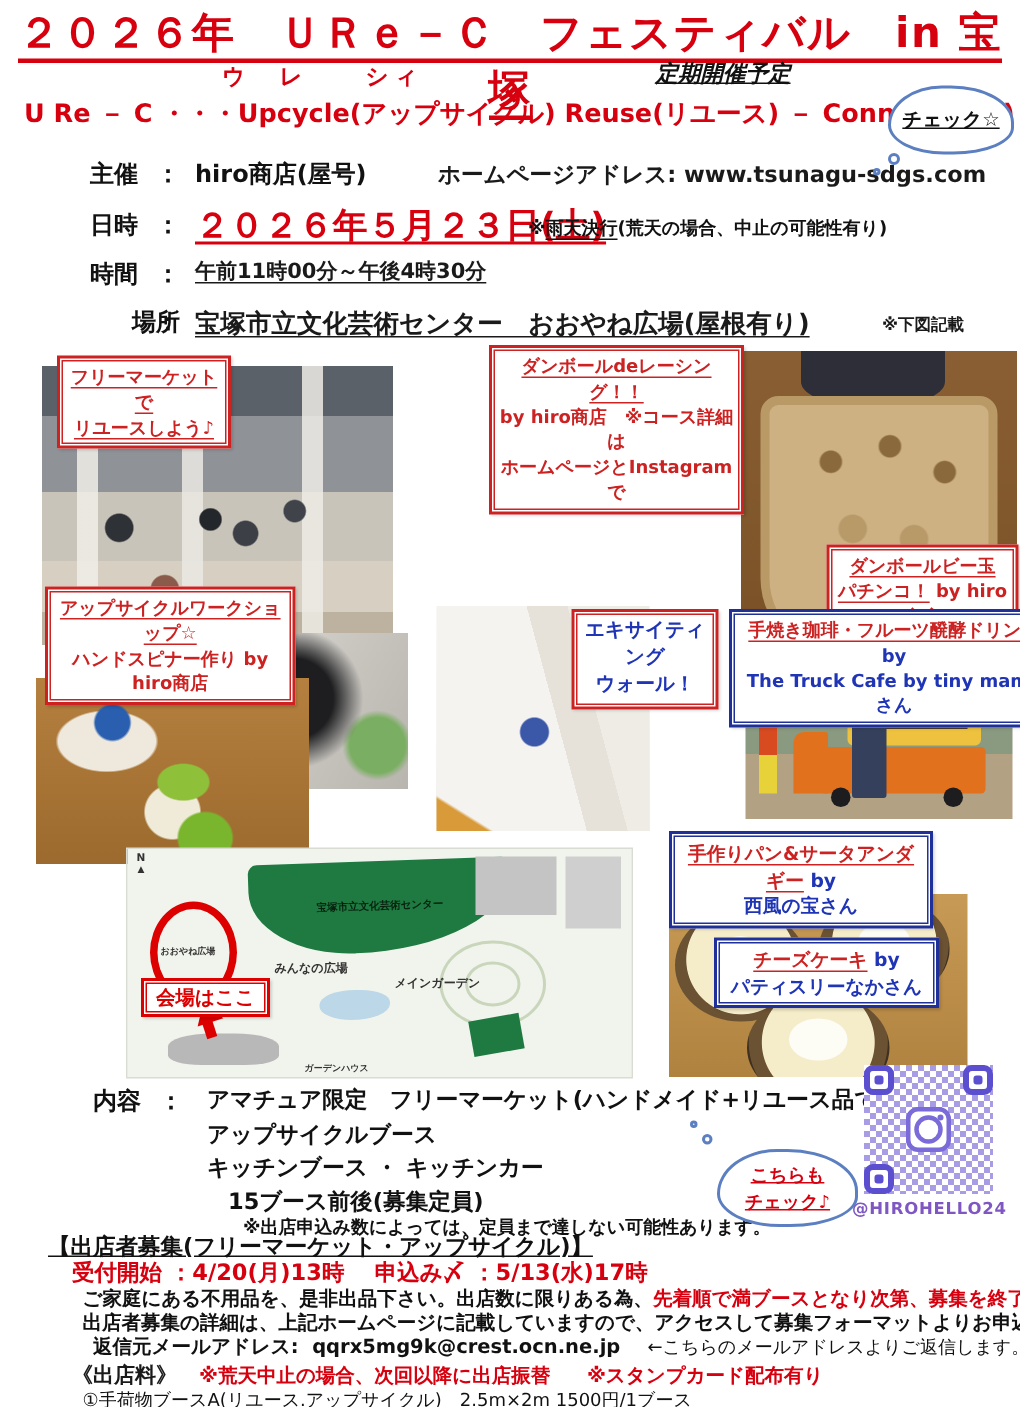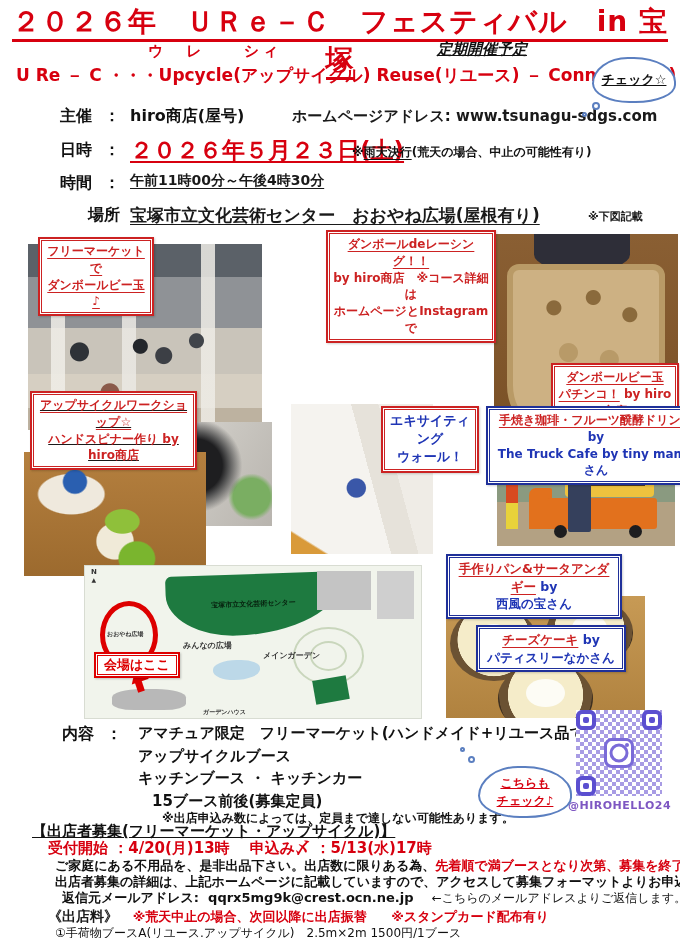--- a/index.html
+++ b/index.html
@@ -164,39 +164,39 @@
   <div class="abs icolon" style="left:104px; top:173px;">：</div>
   <div class="abs u" style="left:130px; top:172px; font-size:14px;">午前11時00分～午後4時30分</div>
 
   <div class="abs ilabel" style="left:60px; top:205px;margin-left:28px;">場所</div>
   <div class="abs icolon" style="left:104px; top:205px;">：</div>
   <div class="abs u" style="left:130px; top:204px; font-size:17px;">宝塚市立文化芸術センター　おおやね広場(屋根有り)</div>
   <div class="abs" style="left:588px; top:209px; font-size:11px;">※下図記載</div>
 
   <div class="photo flea-photo" style="left:28px; top:244px; width:234px; height:186px;"></div>
   <div class="lbox pre redtext u" style="--bc:#cc2222; left:38px; top:237px; width:116px;">フリーマーケットで
-ダンボールビー玉♪</div>
+リユースしよう♪</div>
 
   <div class="photo racing-photo" style="left:267px; top:249px; width:198px; height:214px;"></div>
   <div class="lbox" style="--bc:#cc2222; left:326px; top:230px; width:170px;">
     <span class="redtext u">ダンボールdeレーシング！！</span><br>
     <span class="redtext">by hiro商店　※コース詳細は</span><br>
     <span class="redtext">ホームページとInstagramで</span>
   </div>
 
   <div class="photo pachinko-photo" style="left:494px; top:234px; width:184px; height:230px;">
     <div class="pach-sleeve"></div>
     <div class="pach-board"></div>
   </div>
   <div class="lbox" style="--bc:#cc2222; left:551px; top:363px; width:128px;">
     <span class="redtext u">ダンボールビー玉</span><br>
     <span class="redtext u">パチンコ！</span><span class="redtext"> by hiro商店</span>
   </div>
 
-  <div class="lbox" style="--bc:#cc2222; left:30px; top:391px; width:167px;text-decoration:underline;">
+  <div class="lbox" style="--bc:#cc2222; left:30px; top:391px; width:167px;">
     <span class="redtext u">アップサイクルワークショップ☆</span><br>
     <span class="redtext">ハンドスピナー作り by hiro商店</span>
   </div>
   <div class="photo spinner-blur-photo" style="left:102px; top:422px; width:170px; height:104px;"></div>
   <div class="photo spinner-photo" style="left:24px; top:452px; width:182px; height:124px;"></div>
 
   <div class="photo wall-photo" style="left:291px; top:404px; width:142px; height:150px;"></div>
   <div class="lbox pre bluetext" style="--bc:#cc2222; left:381px; top:406px; width:98px; font-size:13px;">エキサイティング
 ウォール！</div>
 

